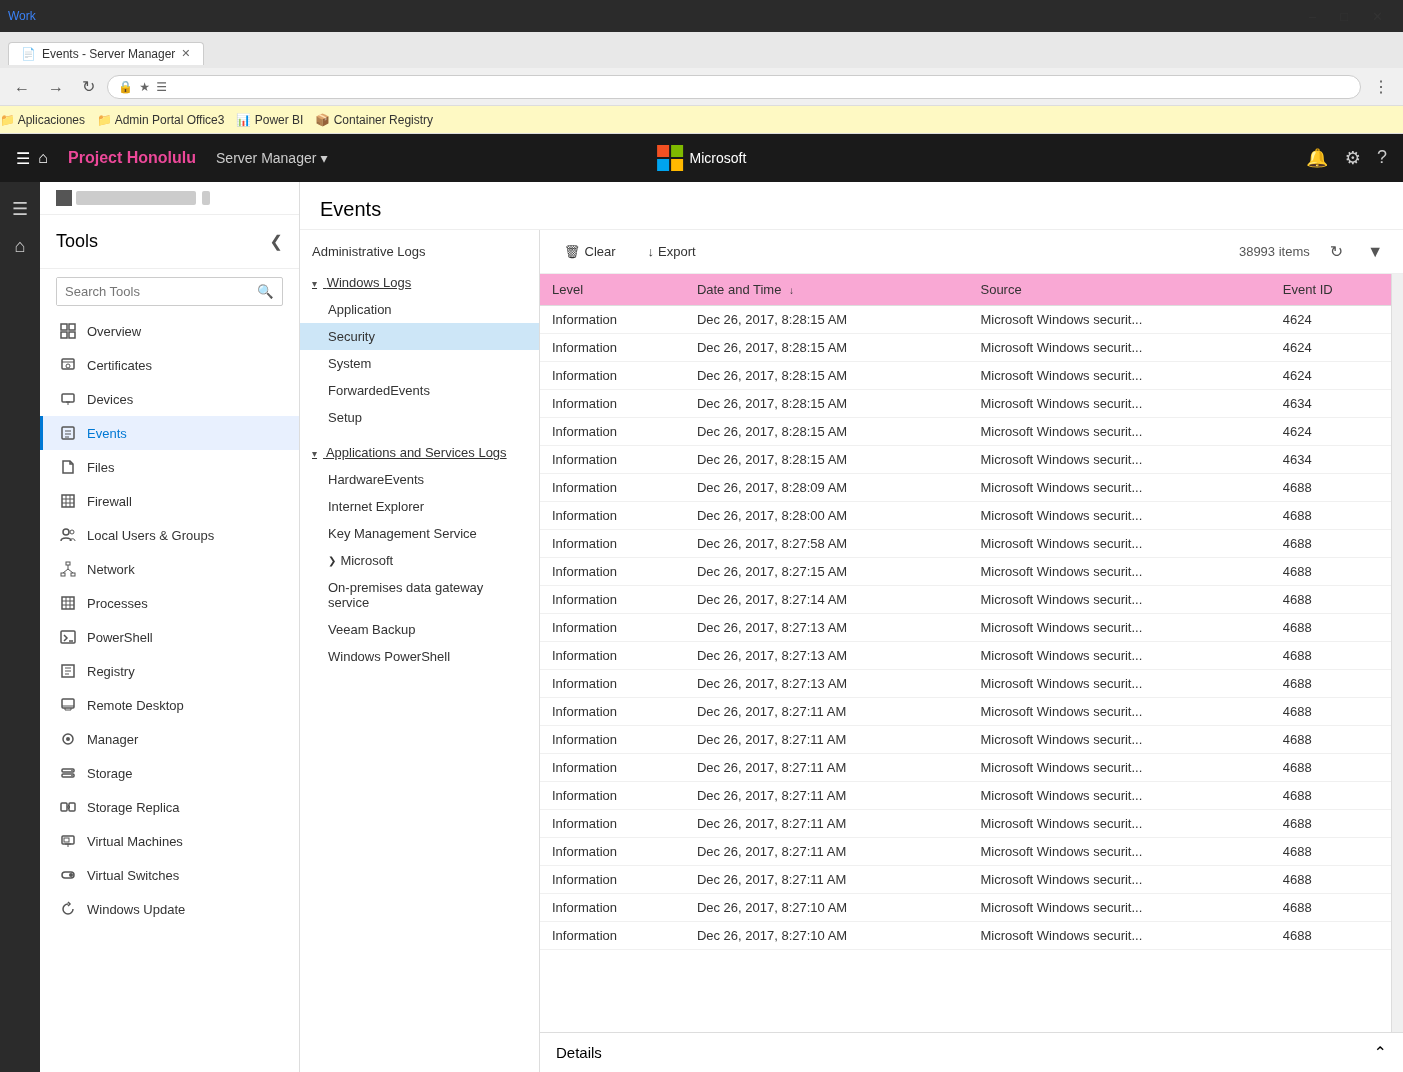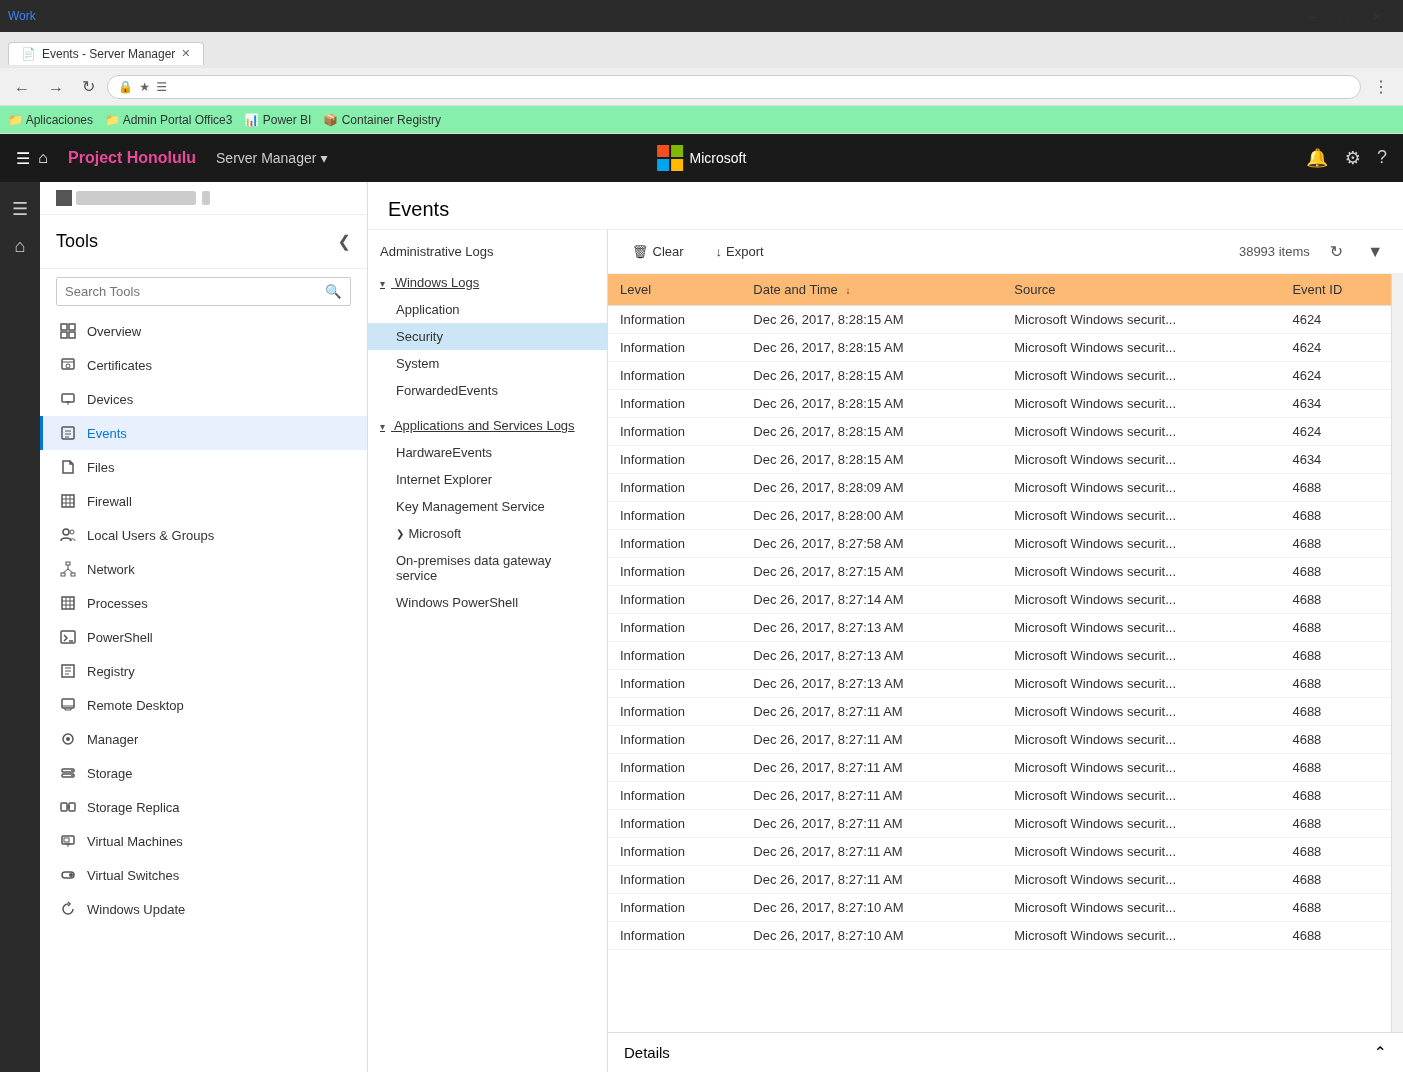--- a/index.html
+++ b/index.html
@@ -6,21 +6,21 @@
     body { font-family: 'Segoe UI', Arial, sans-serif; font-size: 13px; background: #f3f3f3; overflow: hidden; height: 1072px; width: 1403px; }
     .tab-bar { display: flex; align-items: center; background: #e8e8e8; padding: 6px 8px 0; height: 36px; }
     .tab { display: flex; align-items: center; background: #fff; border: 1px solid #ccc; border-bottom: none; border-radius: 4px 4px 0 0; padding: 4px 12px; font-size: 12px; color: #333; gap: 6px; min-width: 160px; }
     .tab-close { color: #666; cursor: pointer; font-size: 11px; }
     .browser-toolbar { display: flex; align-items: center; padding: 4px 8px; gap: 6px; background: #f0f0f0; border-bottom: 1px solid #ddd; height: 38px; }
     .nav-btn { background: none; border: none; cursor: pointer; color: #555; font-size: 16px; padding: 2px 6px; }
     .address-bar { flex: 1; display: flex; align-items: center; background: #fff; border: 1px solid #ccc; border-radius: 16px; padding: 4px 10px; font-size: 12px; gap: 6px; }
     .address-text { flex: 1; color: #333; overflow: hidden; white-space: nowrap; }
     .addr-icons { display: flex; gap: 6px; color: #666; }
     .browser-actions { display: flex; gap: 4px; }
-    .bookmarks-bar { display: flex; align-items: center; padding: 3px 8px; gap: 12px; background: #86efac; border-bottom: 1px solid #ddd; font-size: 12px; height: 28px; }
+    .bookmarks-bar { display: flex; align-items: center; padding: 3px 0; gap: 12px; background: #fef9c3; border-bottom: 1px solid #ddd; font-size: 12px; height: 28px; }
     .bookmark-item { color: #333; cursor: pointer; white-space: nowrap; }
     .win-controls { display: flex; gap: 0; margin-left: auto; }
     .win-btn { background: none; border: none; padding: 4px 12px; cursor: pointer; font-size: 13px; color: #333; }
 
     
     .title-bar { display: flex; align-items: center; justify-content: space-between; background: #2b2b2b; color: #fff; height: 32px; padding: 0 8px; }
     .title-bar-left { font-size: 12px; color: #3b82f6; }
 
     
     .app-header { display: flex; align-items: center; background: #1a1a1a; color: #fff; height: 48px; padding: 0 16px; gap: 20px; }
@@ -30,21 +30,21 @@
     .header-icon { cursor: pointer; }
 
     
     .main-layout { display: flex; height: calc(1072px - 32px - 38px - 28px - 36px - 48px); }
 
     
     .sidebar-toggle { width: 40px; background: #2b2b2b; display: flex; flex-direction: column; align-items: center; padding: 16px 0; gap: 16px; color: #ccc; }
     .sidebar-toggle-icon { cursor: pointer; font-size: 18px; }
 
     
-    .tools-panel { width: 328px; background: #fff; border-right: 1px solid #ddd; display: flex; flex-direction: column; overflow: hidden; }
+    .tools-panel { width: 260px; background: #fff; border-right: 1px solid #ddd; display: flex; flex-direction: column; overflow: hidden; }
     .tools-header { display: flex; align-items: center; justify-content: space-between; padding: 16px; font-size: 18px; font-weight: 400; border-bottom: 1px solid #eee; }
     .collapse-btn { background: none; border: none; cursor: pointer; font-size: 16px; color: #555; }
     .search-box { display: flex; align-items: center; border: 1px solid #ccc; margin: 8px 16px; border-radius: 2px; }
     .search-input { flex: 1; border: none; outline: none; padding: 6px 8px; font-size: 13px; }
     .search-icon-btn { background: none; border: none; padding: 6px 8px; cursor: pointer; color: #555; }
 
     
     .tools-list { flex: 1; overflow-y: auto; }
     .tool-item { display: flex; align-items: center; padding: 8px 16px; gap: 10px; cursor: pointer; color: #333; border-left: 3px solid transparent; }
     .tool-item.active { background: #e8f0fe; border-left-color: #0078d4; color: #0078d4; }
@@ -72,21 +72,21 @@
     
     .event-table-area { flex: 1; display: flex; flex-direction: column; overflow: hidden; }
     .event-toolbar { display: flex; align-items: center; padding: 8px 16px; gap: 16px; border-bottom: 1px solid #eee; }
     .toolbar-btn { display: flex; align-items: center; gap: 4px; background: none; border: none; cursor: pointer; color: #333; font-size: 13px; padding: 4px 8px; }
     .item-count { margin-left: auto; color: #555; font-size: 13px; }
     .refresh-btn, .filter-btn { background: none; border: none; cursor: pointer; color: #555; font-size: 16px; padding: 4px; }
 
     
     .event-table-wrapper { flex: 1; overflow-y: auto; position: relative; }
     .event-table { width: 100%; border-collapse: collapse; }
-    .event-table thead tr { border-bottom: 1px solid #ddd; position: sticky; top: 0; background: #fdba74; }
+    .event-table thead tr { border-bottom: 1px solid #ddd; position: sticky; top: 0; background: #f9a8d4; }
     .event-table th { padding: 8px 12px; text-align: left; font-weight: 500; color: #333; font-size: 13px; cursor: pointer; white-space: nowrap; }
     .event-table td { padding: 6px 12px; font-size: 13px; color: #333; border-bottom: 1px solid #f0f0f0; white-space: nowrap; }
     .sort-arrow { font-size: 10px; margin-left: 4px; }
 
     
     .scrollbar { width: 12px; background: #f0f0f0; border-left: 1px solid #ddd; }
 
     
     .details-panel { border-top: 1px solid #ddd; padding: 10px 16px; display: flex; align-items: center; justify-content: space-between; background: #fff; }
     .details-label { font-size: 15px; font-weight: 500; }
@@ -393,34 +393,36 @@
         <div class="admin-logs">Administrative Logs</div>
         <div class="log-section">
           <div class="log-section-header">
             <span class="expand-arrow">▾</span>
             <span>Windows Logs</span>
           </div>
           <div class="log-item">Application</div>
           <div class="log-item active">Security</div>
           <div class="log-item">System</div>
           <div class="log-item">ForwardedEvents</div>
+          <div class="log-item">Setup</div>
         </div>
         <div class="log-section">
           <div class="log-section-header">
             <span class="expand-arrow">▾</span>
             <span>Applications and Services Logs</span>
           </div>
           <div class="log-item">HardwareEvents</div>
           <div class="log-item">Internet Explorer</div>
           <div class="log-item">Key Management Service</div>
           <div class="log-item" style="display:flex;align-items:center;">
             <span style="margin-right:4px;font-size:10px;">❯</span>
             <span>Microsoft</span>
           </div>
           <div class="log-item">On-premises data gateway service</div>
+          <div class="log-item">Veeam Backup</div>
           <div class="log-item">Windows PowerShell</div>
         </div>
       </div>
 
       <div class="event-table-area">
         <div class="event-toolbar">
           <button class="toolbar-btn">
             <span>🗑</span>
             <span>Clear</span>
           </button>

